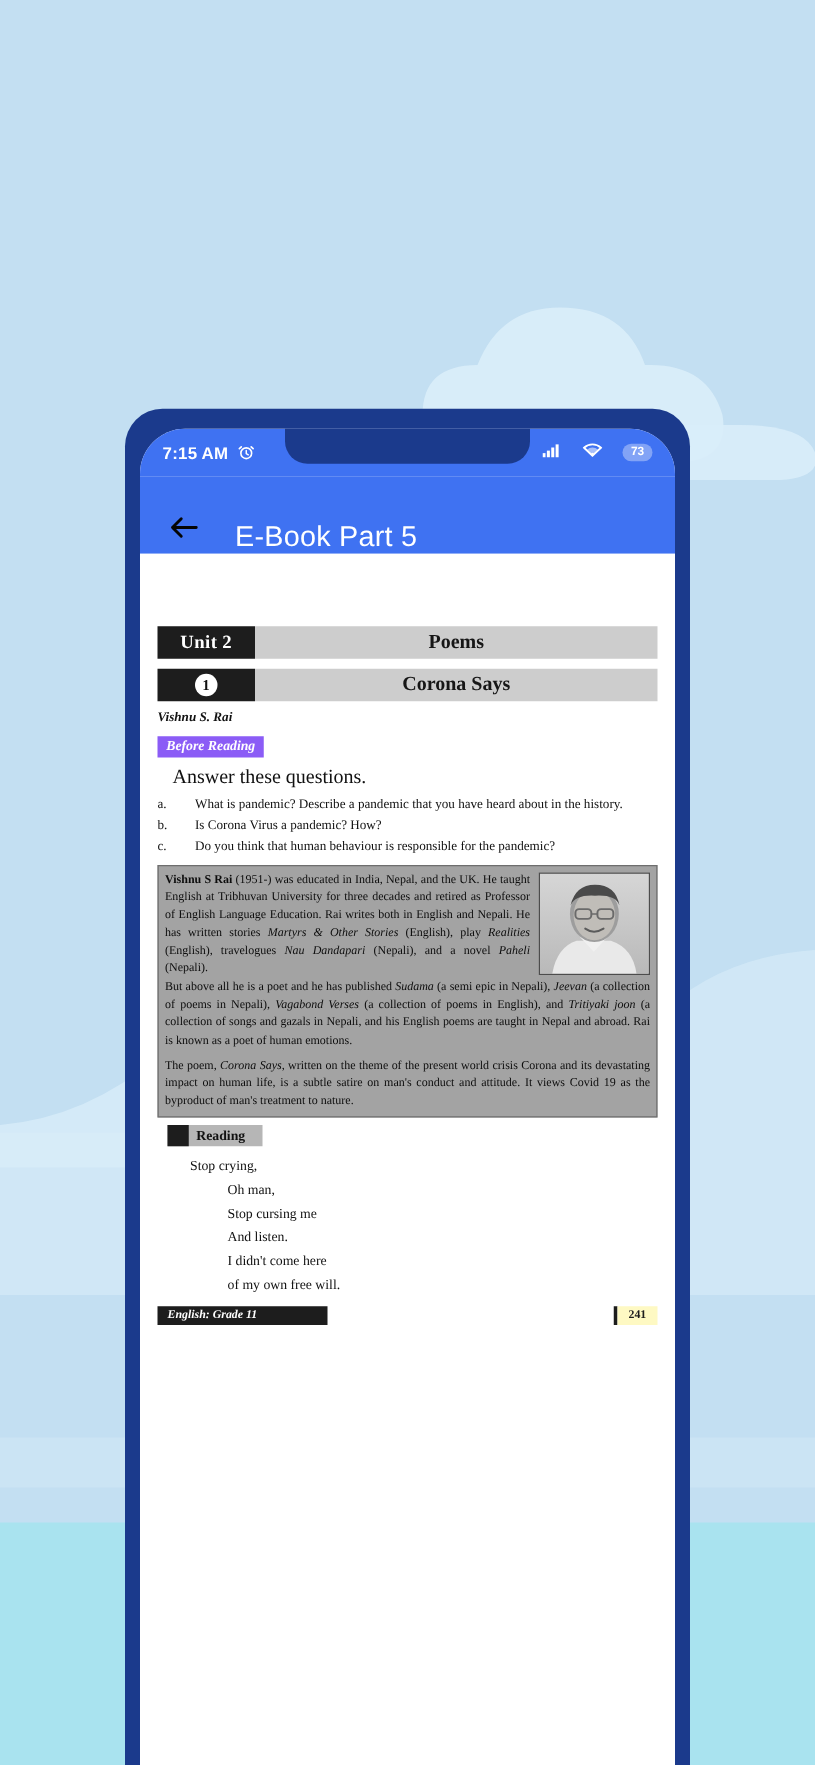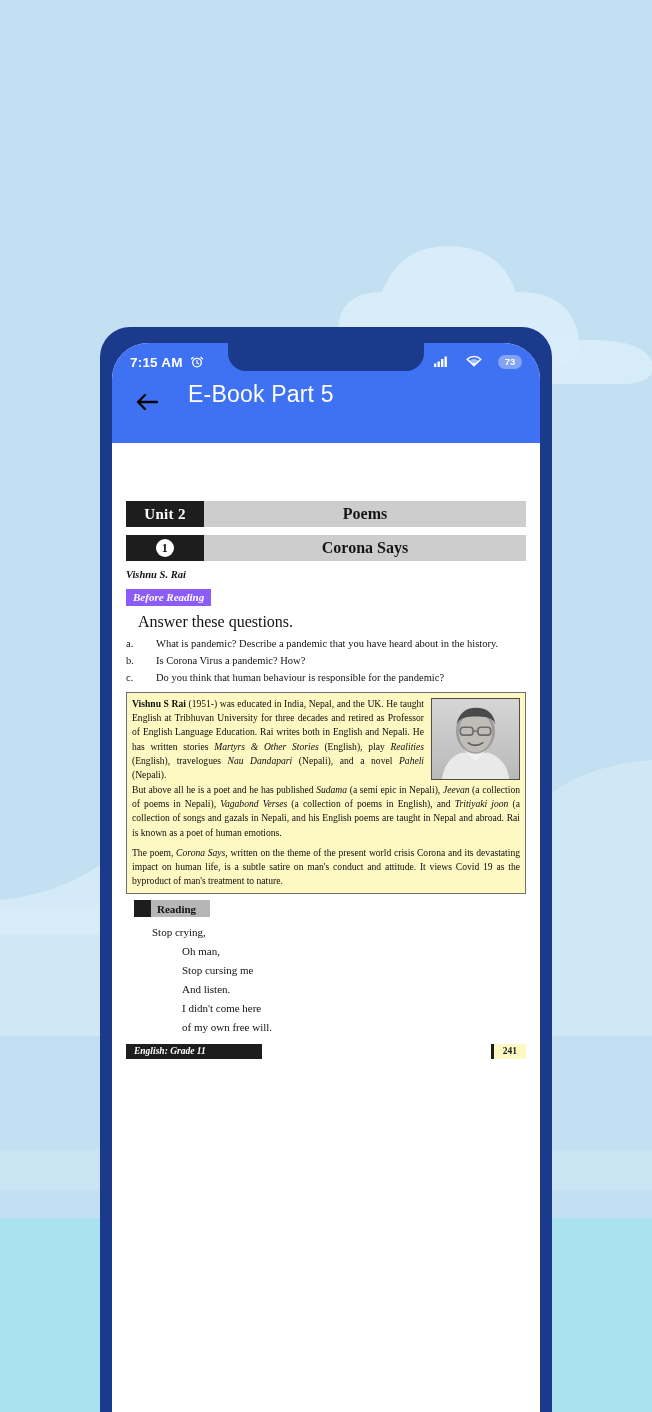--- a/index.html
+++ b/index.html
@@ -73,21 +73,21 @@
     line-height: 1;
     min-width: 24px;
     text-align: center;
   }
 
   
   .appbar {
     height: 62px;
     background: #3f72f2;
     display: flex;
-    align-items: flex-start;
+    align-items: flex-end;
     padding: 0 14px;
     flex: 0 0 auto;
   }
   .back-btn {
     width: 42px; height: 42px;
     display: flex; align-items: center; justify-content: center;
     cursor: pointer;
   }
   .appbar-title {
     color: #ffffff;
@@ -182,21 +182,21 @@
 
   .ans-head { font-weight: normal; font-size: 16px; margin: 2px 0 4px 12px; }
 
   .qrow { display: flex; font-size: 10.5px; line-height: 1.62; }
   .qrow .qlet { width: 30px; flex: 0 0 auto; }
   .qrow .qtxt { flex: 1 1 auto; }
 
   
   .biobox {
     border: 1px solid #6e6e6e;
-    background: #fef9c3;
+    background: #a3a3a3;
     margin-top: 6px;
     padding: 4px 5px 5px 5px;
   }
   .bio-p1 { overflow: hidden; }
   .bio-photo {
     float: right;
     width: 89px; height: 82px;
     margin: 1px 0 3px 7px;
     border: 1px solid #4d4d4d;
     background: #c9c9c9;

